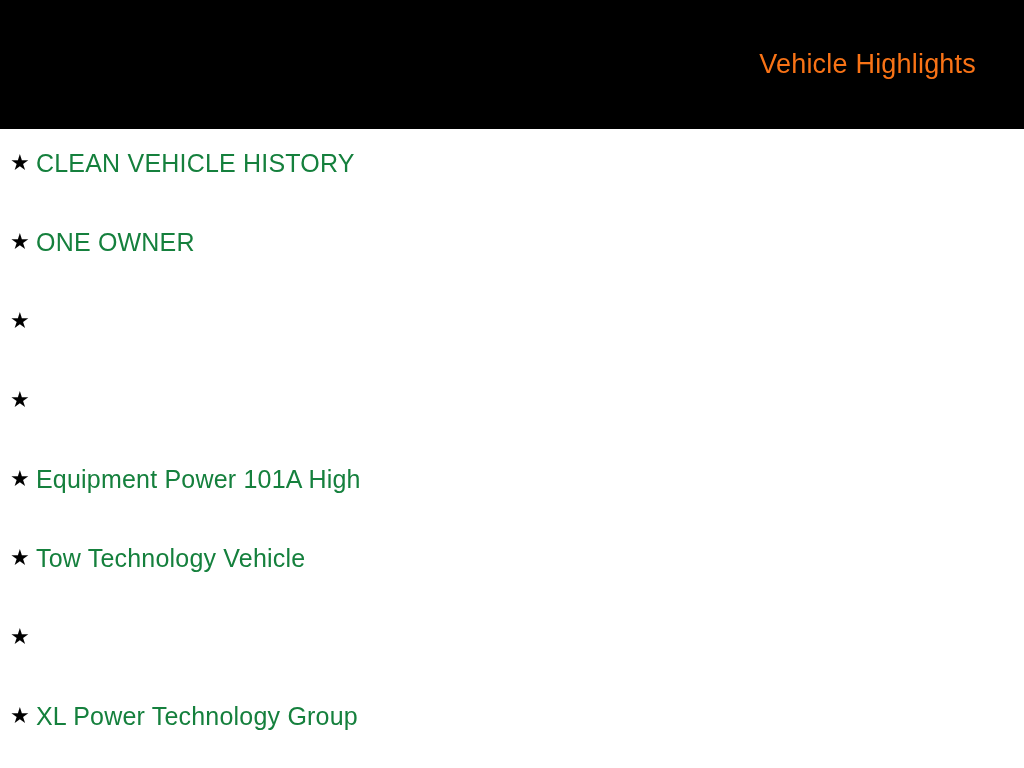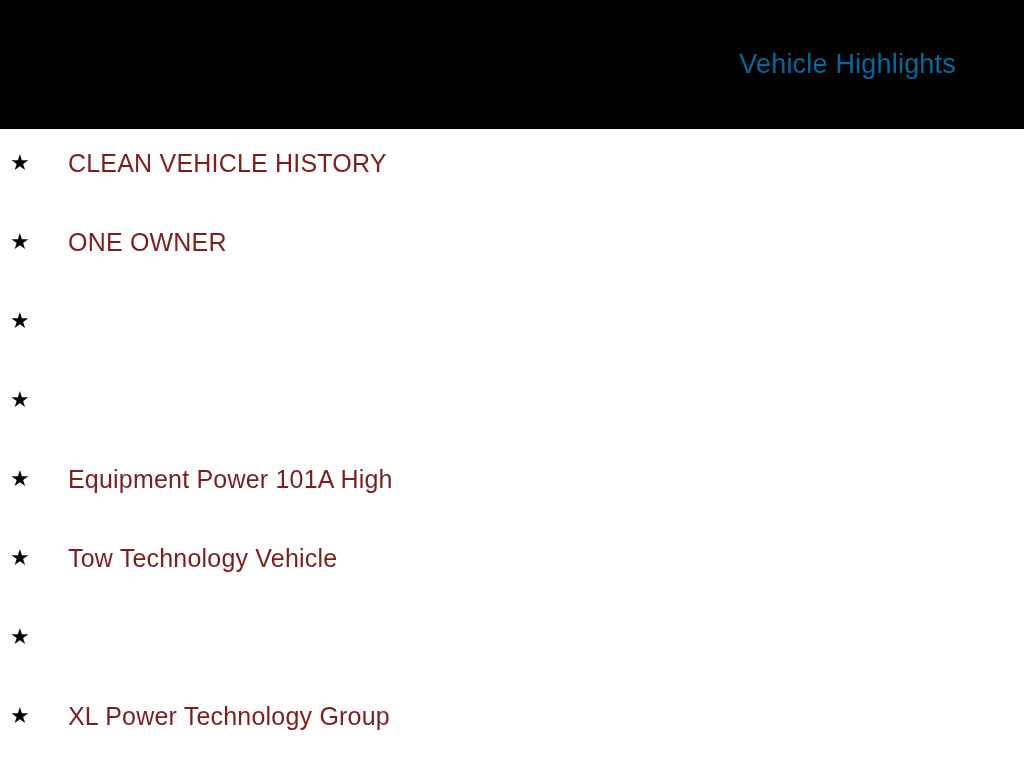--- a/index.html
+++ b/index.html
@@ -22,25 +22,25 @@
     top: 0;
     left: 0;
     width: 1024px;
     height: 129px;
     background: #000000;
     display: flex;
     align-items: center;
     justify-content: flex-end;
   }
   .header-title {
-    color: #0369a1;
+    color: #f97316;
     font-size: 27px;
     font-weight: 400;
     letter-spacing: 0.2px;
-    padding-right: 68px;
+    padding-right: 48px;
     white-space: nowrap;
   }
   .highlights-list {
     position: absolute;
     top: 145px;
     left: 0;
     width: 1024px;
     margin: 0;
     padding: 0;
     list-style: none;
@@ -57,24 +57,23 @@
     width: 26px;
     min-width: 26px;
     font-size: 22px;
     line-height: 36px;
     color: #000000;
     text-align: left;
   }
   .item-label {
     font-size: 25px;
     line-height: 36px;
-    color: #7f1d1d;
+    color: #15803d;
     letter-spacing: 0.2px;
     white-space: nowrap;
-    margin-left: 32px;
   }
 </style>
 </head>
 <body>
 
 <div class="page">
 
   <div class="header-bar">
     <div class="header-title">Vehicle Highlights</div>
   </div>

